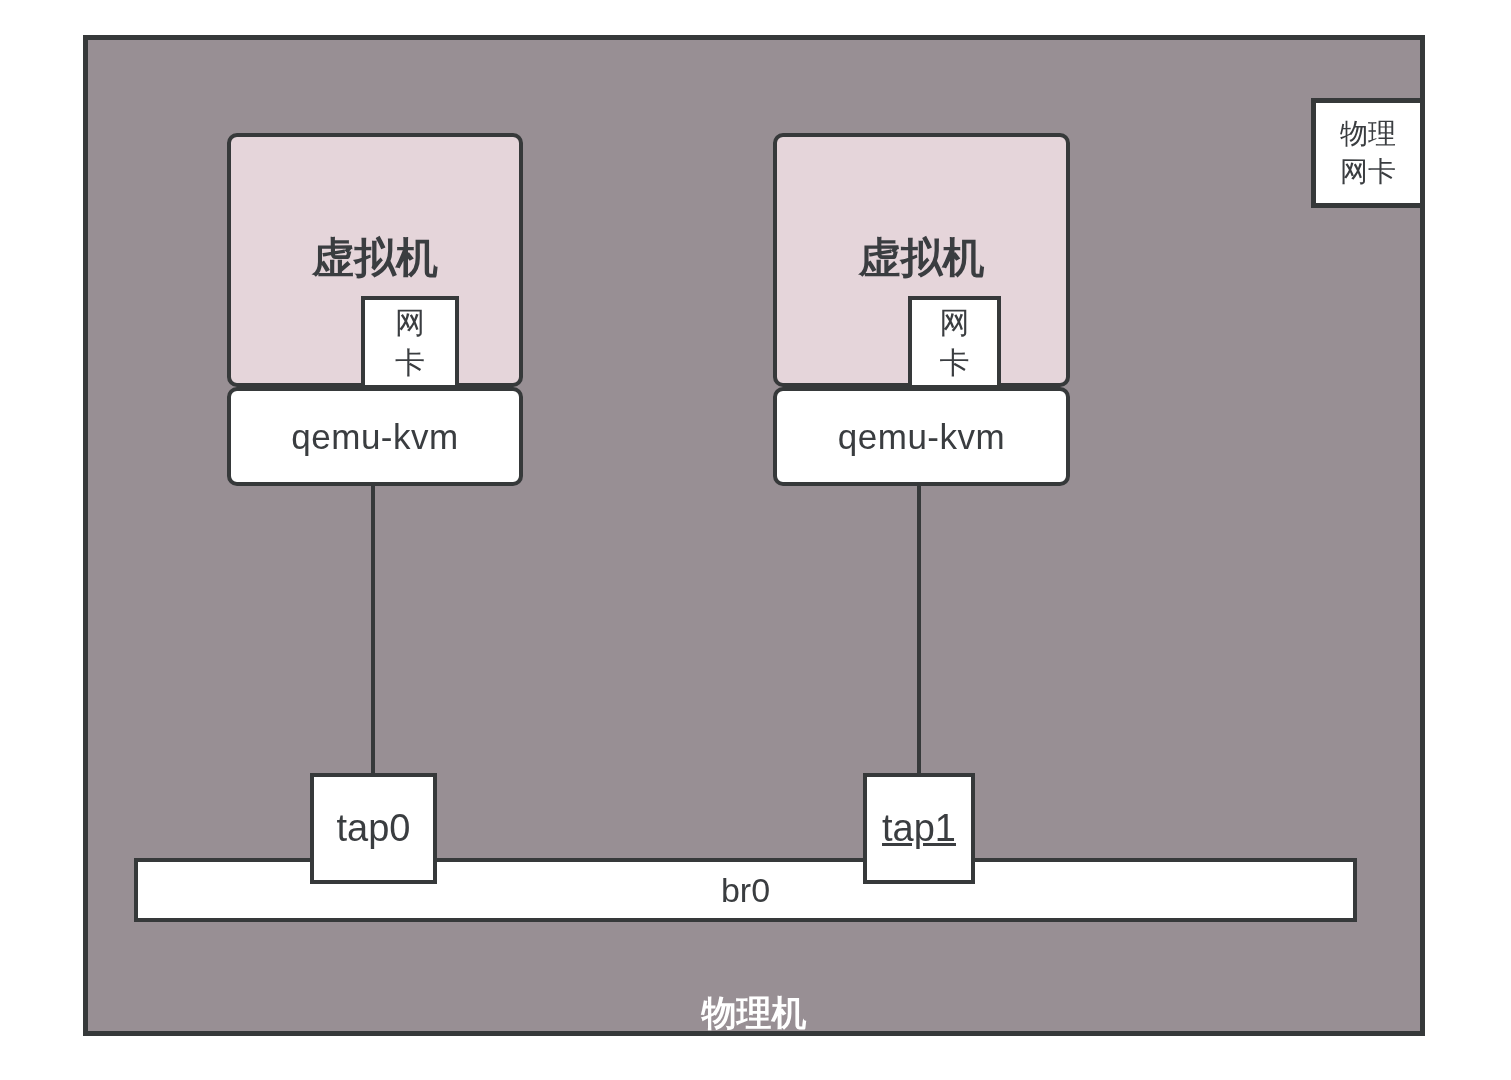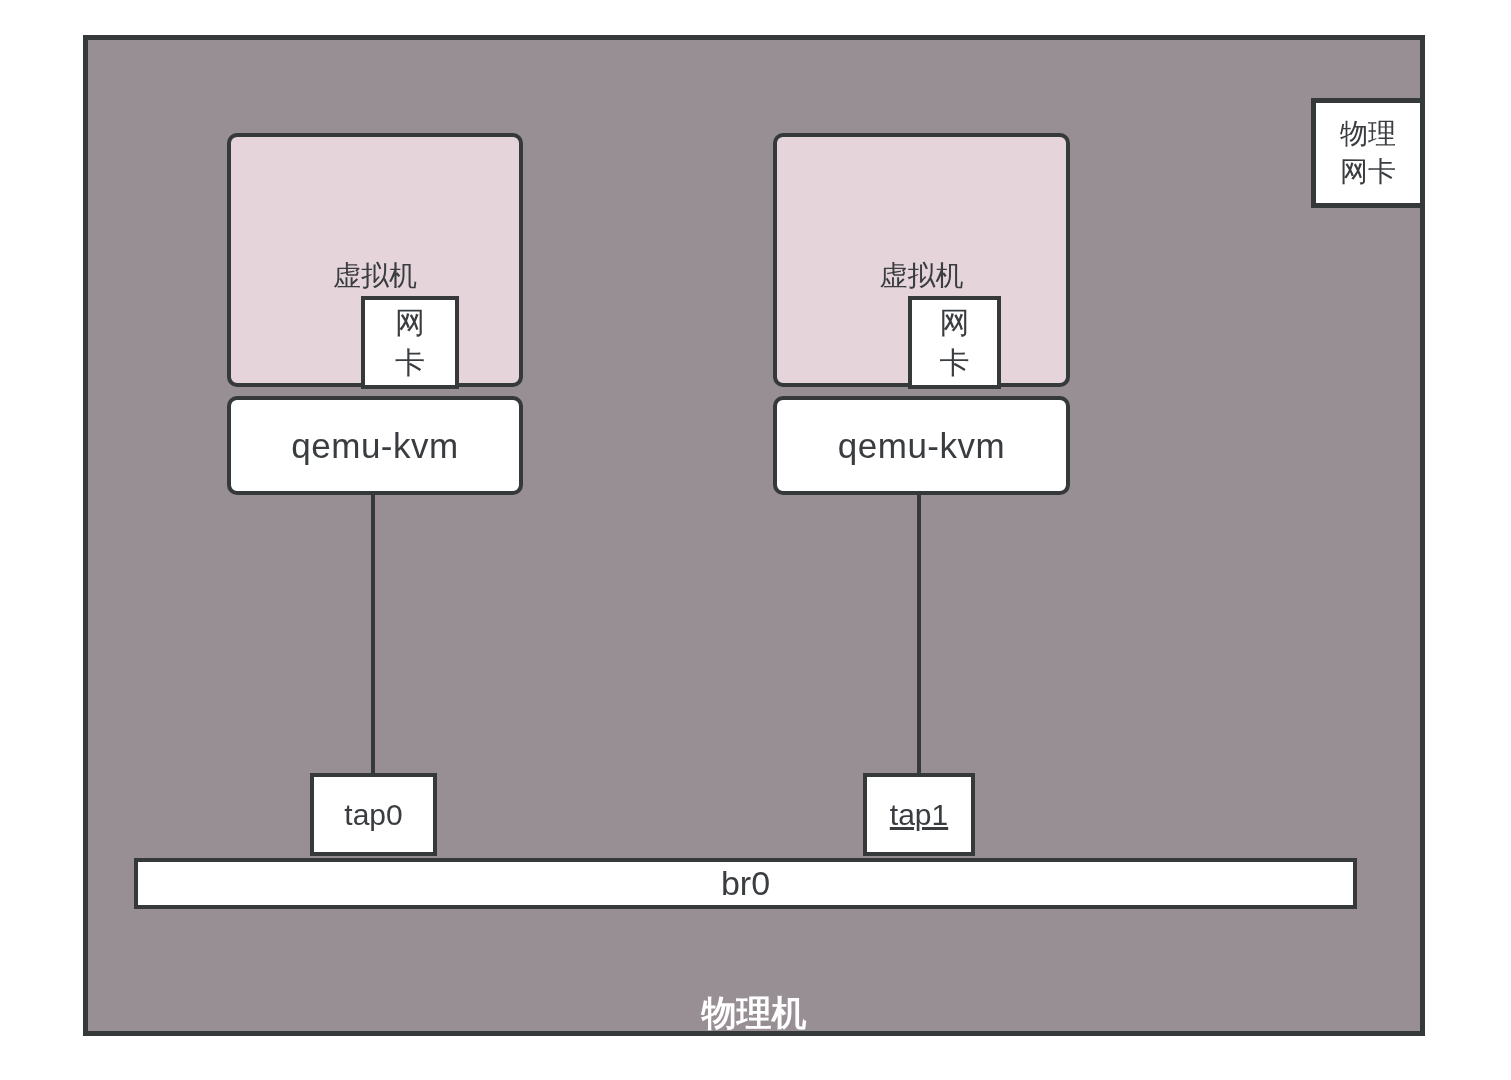--- a/index.html
+++ b/index.html
@@ -28,24 +28,25 @@
     width:296px;height:254px;top:133px;
     background:var(--vm-fill);
     border:4px solid var(--border);
     border-radius:10px;
     z-index:2;
   }
   .vm-box.vm1{left:227px;}
   .vm-box.vm2{left:773px;width:297px;}
 
   .vm-label{
-    top:256px;height:40px;
+    top:238px;height:40px;
     display:flex;align-items:center;justify-content:center;
-    font-size:28px;color:var(--text);
+    font-size:42px;color:var(--text);
     z-index:4;
+    font-weight:bold;
   }
   .vm-label.vm1{left:227px;width:296px;}
   .vm-label.vm2{left:773px;width:297px;}
 
   .nic-box{
     top:296px;height:93px;
     background:var(--box-fill);
     border:4px solid var(--border);
     display:flex;align-items:center;justify-content:center;
     z-index:5;
@@ -53,53 +54,53 @@
   }
   .nic-box.vm1{left:325px;width:98px;}
   .nic-box.vm2{left:872px;width:93px;}
   .v-wrap{
     display:inline-block;width:1.1em;
     font-size:30px;line-height:1.32;
     text-align:center;word-break:break-all;
   }
 
   .qemu-box{
-    top:396px;height:99px;
+    top:387px;height:99px;
     background:var(--box-fill);
     border:4px solid var(--border);
     border-radius:10px;
     display:flex;align-items:center;justify-content:center;
     font-size:35px;letter-spacing:0.5px;
     z-index:3;
   }
   .qemu-box.vm1{left:227px;width:296px;}
   .qemu-box.vm2{left:773px;width:297px;}
 
   .connector{
     width:4px;background:var(--border);
     z-index:1;
   }
   .connector.c1{left:371px;top:484px;height:291px;}
   .connector.c2{left:917px;top:481px;height:294px;}
 
   .bridge-bar{
-    left:134px;top:858px;width:1223px;height:51px;
+    left:134px;top:858px;width:1223px;height:64px;
     background:var(--box-fill);
     border:4px solid var(--border);
     display:flex;align-items:center;justify-content:center;
     font-size:34px;
     z-index:2;
   }
 
   .tap-box{
-    top:773px;height:83px;
+    top:773px;height:111px;
     background:var(--box-fill);
     border:4px solid var(--border);
     display:flex;align-items:center;justify-content:center;
-    font-size:30px;
+    font-size:38px;
     z-index:5;
   }
   .tap-box.t0{left:310px;width:127px;}
   .tap-box.t1{left:863px;width:112px;text-decoration:underline;}
 
   .pnic-box{
     left:1311px;top:98px;width:114px;height:110px;
     background:var(--box-fill);
     border:5px solid var(--border);
     display:flex;align-items:center;justify-content:center;

